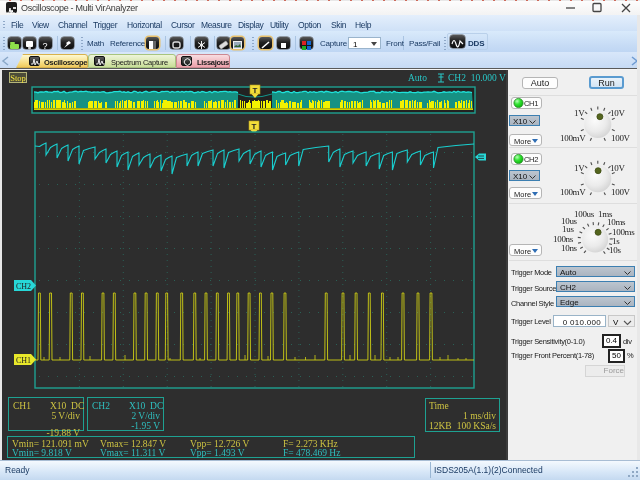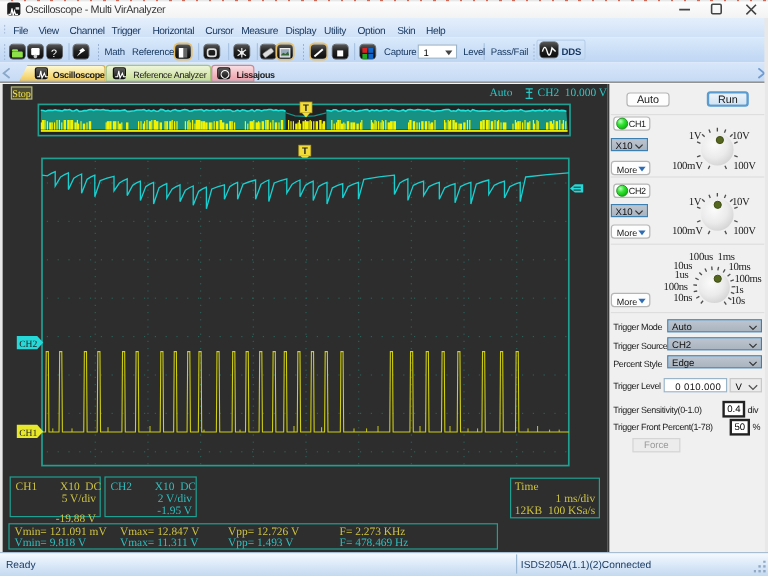--- a/index.html
+++ b/index.html
@@ -112,21 +112,21 @@
     </svg></div>
 <div class="icon " style="left:300px"><svg width="13" height="12">
       <rect x="2" y="2" width="4" height="4" fill="#d22"></rect>
       <rect x="7" y="2" width="4" height="4" fill="#16c"></rect>
       <rect x="2" y="7" width="4" height="4" fill="#2a2"></rect>
       <rect x="7" y="7" width="4" height="4" fill="#16c"></rect>
     </svg></div>
 <div class="tbtxt" style="left:87px">Math</div>
 <div class="tbtxt" style="left:110px">Reference</div>
 <div class="tbtxt" style="left:320px">Capture</div>
-<div class="tbtxt" style="left:386px">Level</div>
+<div class="tbtxt" style="left:386px">Front</div>
 <div class="tbtxt" style="left:409px">Pass/Fail</div>
 <div class="tbtxt" style="left:468px; font-weight:bold;">DDS</div>
 <div class="abs" style="left:348px; top:37px; width:33px; height:12px; background:#fff; border:1px solid #9ab4cc; font-size:8px;">
     <span style="position:absolute; left:4px; top:1.5px;">1</span>
     <span style="position:absolute; right:3px; top:4px; width:0; height:0; border-left:3px solid transparent; border-right:3px solid transparent; border-top:4px solid #444;"></span>
   </div>
 <div class="abs" style="left:447px; top:33px; width:41px; height:17px; border:1px solid #b9d0ea; border-radius:2px;"></div>
 <div class="icon" style="left:450px; top:35px; width:15px; height:13px;"><svg width="15" height="13">
       <path d="M2,8 q2,-7 4,0 t4,-3 l3,3" stroke="#fff" stroke-width="1.2" fill="none"></path>
     </svg></div>
@@ -140,23 +140,23 @@
 <div class="tab" style="left:16px; width:72px; background:linear-gradient(#fdf9d2,#f6d876 75%,#eec95f); border:1px solid #d8b24c; clip-path:polygon(7px 0, 100% 0, 100% 100%, 0 100%);">
     <div class="tabicon" style="left:12px;"><svg width="11" height="10">
         <polyline points="1,7 3,7 4,2 5,8 7,4 8,7 10,7" stroke="#fff" stroke-width="0.9" fill="none"></polyline>
       </svg></div>
     <span style="position:absolute; left:27px; top:2.5px; font-weight:bold; letter-spacing:-0.3px;">Oscilloscope</span>
   </div>
 <div class="tab" style="left:88px; width:88px; background:linear-gradient(#eef5da,#d3e4a8 75%,#c8dd9a); border:1px solid #a8c47e;">
     <div class="tabicon" style="left:5px;"><svg width="11" height="10">
         <polyline points="1,7 3,7 4,2 5,8 7,4 8,7 10,7" stroke="#fff" stroke-width="0.9" fill="none"></polyline>
       </svg></div>
-    <span style="position:absolute; left:22px; top:2.5px; letter-spacing:-0.25px;">Reference Analyzer</span>
-  </div>
-<div class="tab" style="left:176px; width:36px; background:linear-gradient(#f8dee2,#f0aeb6 75%,#eca3ac); border:1px solid #cc8891;">
+    <span style="position:absolute; left:22px; top:2.5px; letter-spacing:-0.25px;">Spectrum Capture</span>
+  </div>
+<div class="tab" style="left:176px; width:54px; background:linear-gradient(#f8dee2,#f0aeb6 75%,#eca3ac); border:1px solid #cc8891;">
     <div class="tabicon" style="left:4px;"><svg width="11" height="10">
         <circle cx="5.5" cy="5" r="3.2" stroke="#fff" fill="none" stroke-width="0.9" transform="rotate(45 5.5 5)"></circle>
       </svg></div>
     <span style="position:absolute; left:20px; top:2.5px; font-weight:bold; letter-spacing:-0.3px;">Lissajous</span>
   </div>
 <div class="abs" style="left:0; top:68px; width:640px; height:1px; background:#5a5a5a;"></div>
 <div class="abs" style="left:0; top:69px; width:640px; height:1px; background:#f5f5f5;"></div>
 <div class="abs scope"></div>
 <div class="abs" style="left:0; top:70px; width:2px; height:390px; background:#e8e8e8;"></div>
 <div class="abs serif" style="left:9px; top:72px; width:18px; height:11px; text-align:center; border:1px solid #b5b578; background:#4c4c38; color:#f5e33f; font-size:8.5px; line-height:10px;">Stop</div>
@@ -1320,21 +1320,21 @@
       <path d="M1.5,1.5 l3,3 3,-3" stroke="#333" stroke-width="1" fill="none"></path>
     </svg>
   </div>
 <div class="ctl-label" style="left:511px; top:284px;">Trigger Source</div>
 <div class="dd" style="left:556px; top:281px; width:79px;">
     <span style="position:absolute;left:3px;top:1px;">CH2</span>
     <svg style="position:absolute;right:2px;top:3px;" width="9" height="6">
       <path d="M1.5,1.5 l3,3 3,-3" stroke="#333" stroke-width="1" fill="none"></path>
     </svg>
   </div>
-<div class="ctl-label" style="left:511px; top:299px;">Percent Style</div>
+<div class="ctl-label" style="left:511px; top:299px;">Channel Style</div>
 <div class="dd" style="left:556px; top:296px; width:79px;">
     <span style="position:absolute;left:3px;top:1px;">Edge</span>
     <svg style="position:absolute;right:2px;top:3px;" width="9" height="6">
       <path d="M1.5,1.5 l3,3 3,-3" stroke="#333" stroke-width="1" fill="none"></path>
     </svg>
   </div>
 <div class="ctl-label" style="left:511px; top:317px;">Trigger Level</div>
 <div class="abs" style="left:553px; top:315px; width:53px; height:12px; background:#fff; border:1px solid #9ab4c8; font-size:8px;">
     <span style="position:absolute; right:4px; top:2px; color:#111; letter-spacing:0.3px;">0 010.000</span>
   </div>
@@ -1343,21 +1343,21 @@
     <svg style="position:absolute;right:2px;top:3.5px;" width="9" height="6">
       <path d="M1,1 l3.5,3.5 3.5,-3.5" stroke="#555" stroke-width="1.1" fill="none"></path>
     </svg>
   </div>
 <div class="ctl-label" style="left:511px; top:337px;">Trigger Sensitivity(0-1.0)</div>
 <div class="abs" style="left:602px; top:334px; width:19px; height:14px; background:#fff; border:2px solid #222; font-size:8px; text-align:center; line-height:10px;">0.4</div>
 <div class="ctl-label" style="left:623px; top:337px;">div</div>
 <div class="ctl-label" style="left:511px; top:351px;">Trigger Front Percent(1-78)</div>
 <div class="abs" style="left:608px; top:349px; width:17px; height:14px; background:#fff; border:2px solid #222; font-size:8px; text-align:center; line-height:10px;">50</div>
 <div class="ctl-label" style="left:627px; top:351px;">%</div>
-<div class="abs" style="left:527px; top:365px; width:40px; height:12px; background:#ececec; border:1px solid #d5d5d5; font-size:8px; color:#9a9a9a; text-align:center; line-height:10px;">Force</div>
+<div class="abs" style="left:585px; top:365px; width:40px; height:12px; background:#ececec; border:1px solid #d5d5d5; font-size:8px; color:#9a9a9a; text-align:right; line-height:10px;">Force</div>
 <div class="abs" style="left:637px; top:15px; width:3px; height:445px; background:#e8e8e8;"></div>
 <div class="abs statusbar"></div>
 <div class="abs" style="left:5px; top:465px; font-size:8.5px; color:#16365f;">Ready</div>
 <div class="abs" style="left:430px; top:462px; width:1px; height:16px; background:#9ab7d4;"></div>
 <div class="abs" style="left:434px; top:465px; font-size:8.5px; color:#16365f;">ISDS205A(1.1)(2)Connected</div>
 <svg class="abs" style="left:628px; top:467px;" width="11" height="11">
     <g fill="#8fa8c4">
       <rect x="8" y="0" width="2" height="2"></rect>
       <rect x="8" y="4" width="2" height="2"></rect>
       <rect x="4" y="4" width="2" height="2"></rect>

